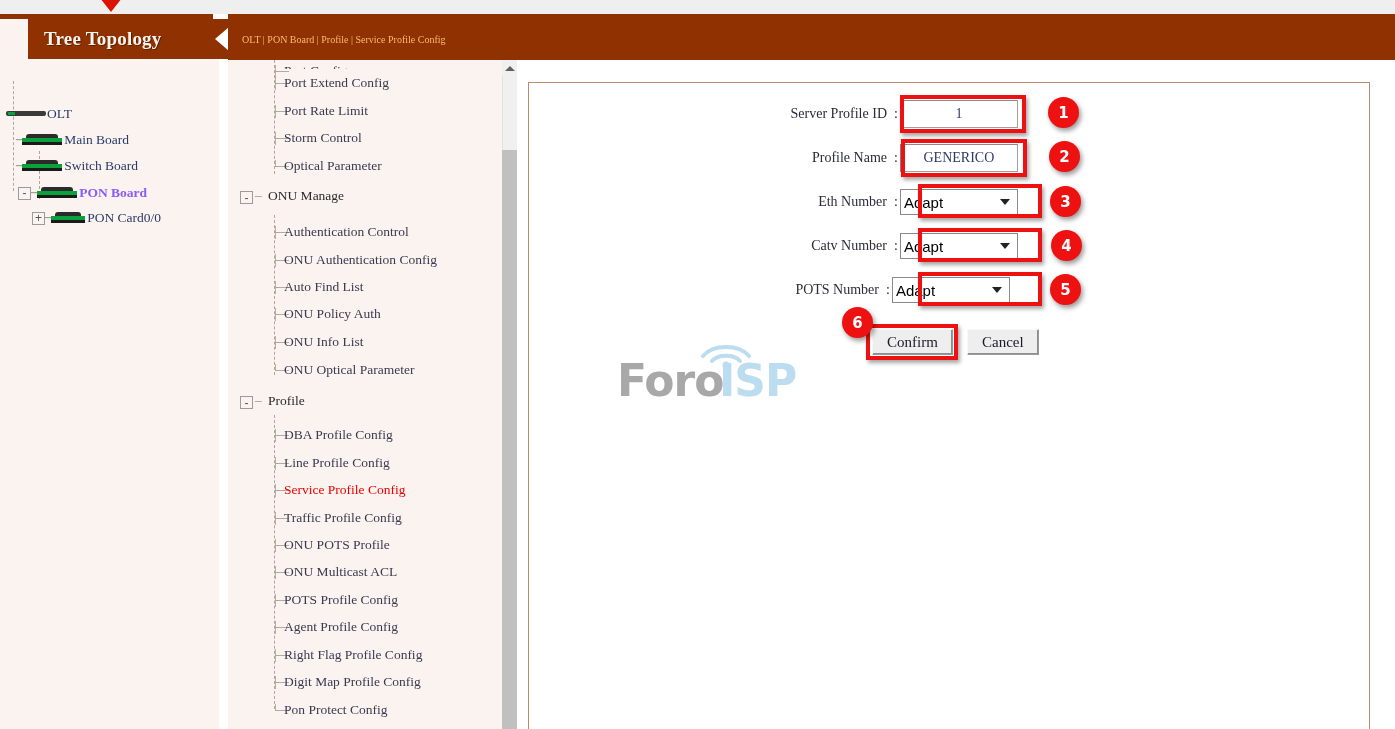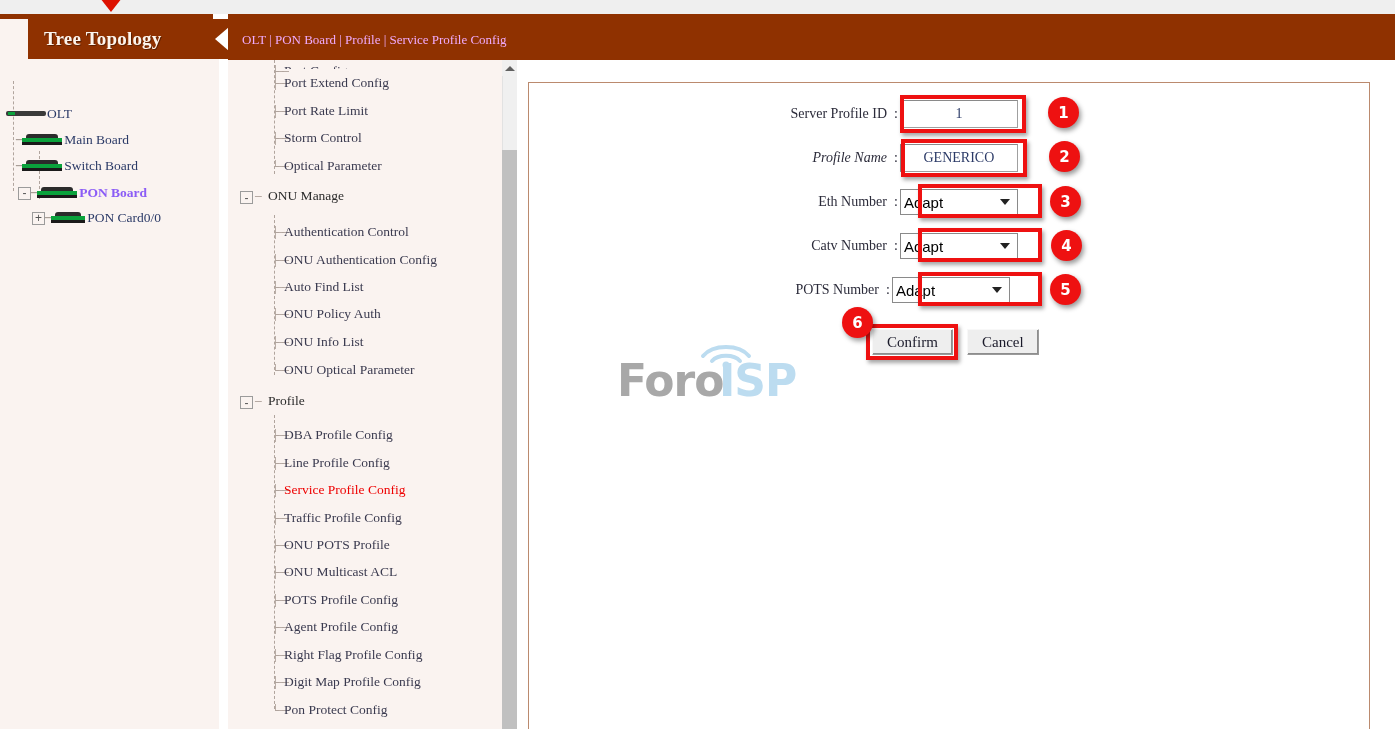--- a/index.html
+++ b/index.html
@@ -92,23 +92,23 @@
     flex:0 0 auto;
   }
   .dashline { color:#9b8f88; font-size:12px; font-family:"DejaVu Sans Mono",monospace; letter-spacing:-1px; }
   .vdash {
     position:absolute; border-left:1px dashed #b0a49d; width:0;
   }
 
   
   .content-header {
     position:absolute; left:228px; top:19px; width:1167px; height:41px;
-    background:#8f3100; color:#f0abfc;
+    background:#8f3100; color:#fdba74;
     display:flex; align-items:center; padding-left:14px;
-    font-size:13px; font-family:"Liberation Serif","DejaVu Serif",serif;
+    font-size:10px; font-family:"Liberation Serif","DejaVu Serif",serif;
   }
 
   
   .nav-col {
     position:absolute; left:228px; top:60px; width:274px; height:669px;
     background:#faf3f0; overflow:hidden;
   }
   .nav-item {
     position:absolute; white-space:nowrap;
     font-size:13.5px; color:#3a3a4f;
@@ -368,21 +368,21 @@
 
       <div class="frow" style="left:210px; top:16px; width:280px;">
         <span class="flabel" style="width:148px;">Server Profile ID</span>
         <span class="fcolon">:</span>
         <input class="txt-input" value="1" style="">
       </div>
       <div class="hl" style="left:371px; top:12px; width:126px; height:38px;"></div>
       <div class="badge" style="left:519px; top:14px;">1</div>
 
       <div class="frow" style="left:210px; top:60px; width:280px;">
-        <span class="flabel" style="width:148px;font-style:italic;">Profile Name</span>
+        <span class="flabel" style="width:148px;">Profile Name</span>
         <span class="fcolon">:</span>
         <input class="txt-input" value="GENERICO" style="">
       </div>
       <div class="hl" style="left:372px; top:56px; width:126px; height:38px;"></div>
       <div class="badge" style="left:520px; top:58px;">2</div>
 
       <div class="frow" style="left:210px; top:104px; width:280px;">
         <span class="flabel" style="width:148px;">Eth Number</span>
         <span class="fcolon">:</span>
         <span class="sel-wrap">

